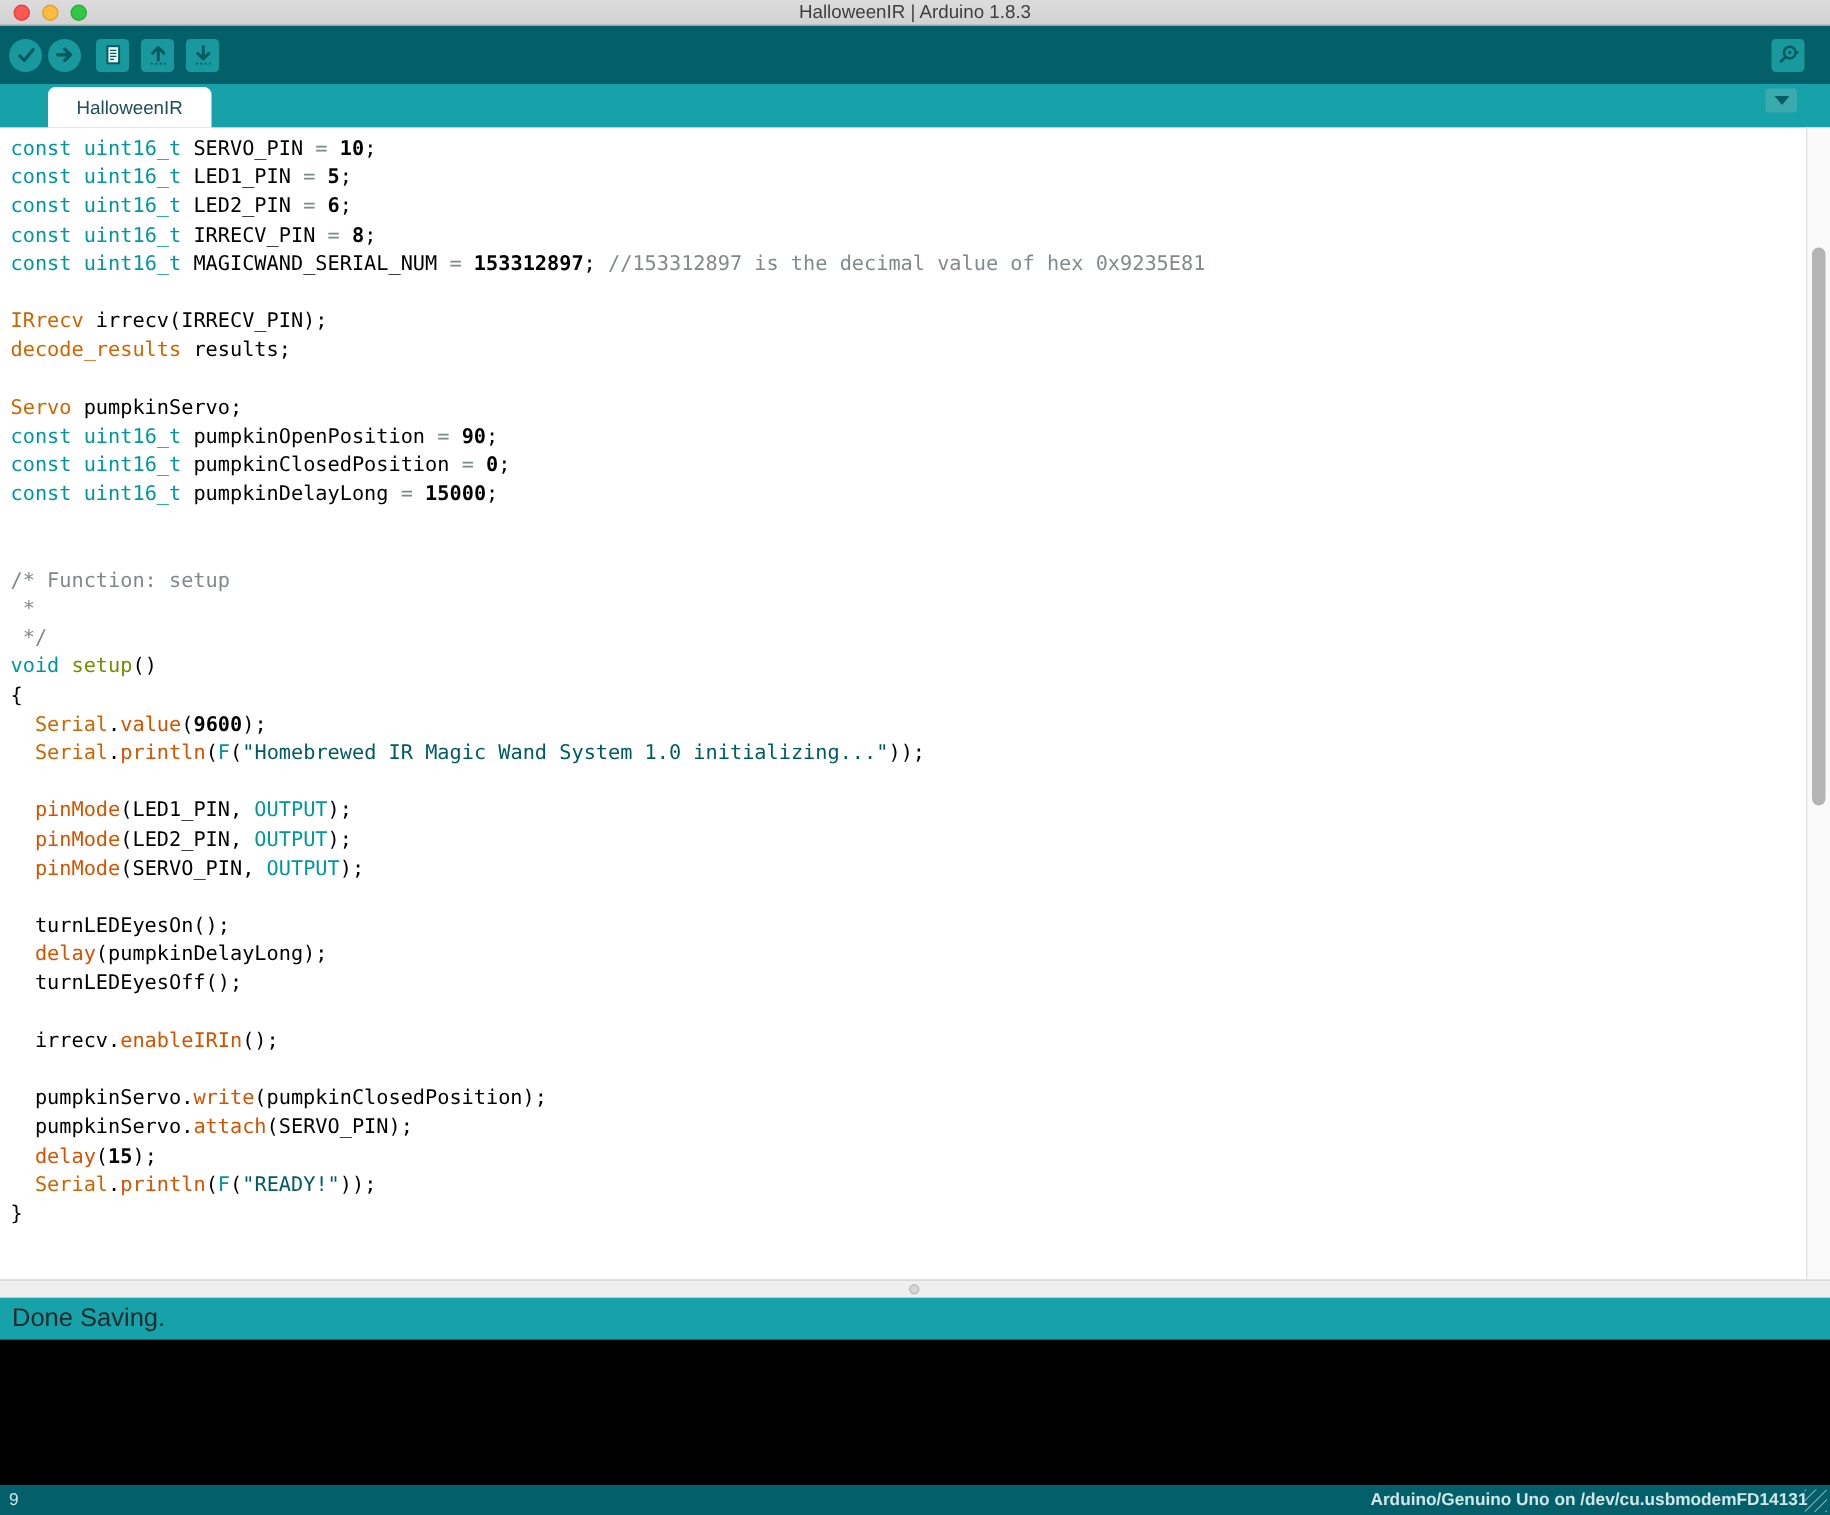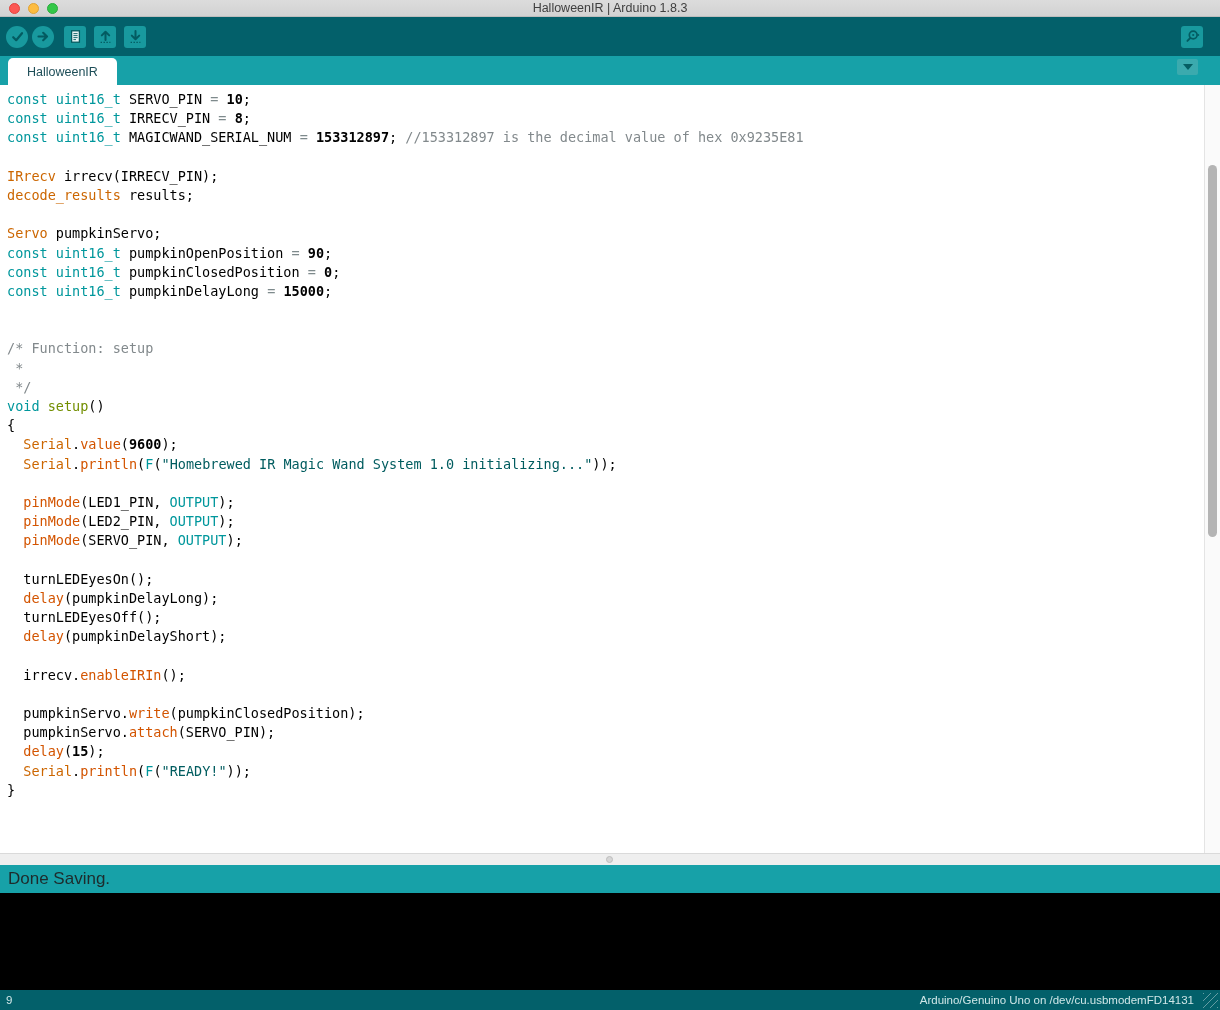--- a/index.html
+++ b/index.html
@@ -34,21 +34,21 @@
   .tb.square{border-radius:3px;}
   .tb + .tb{margin-left:4px;}
   .tb.gapL{margin-left:10px;}
   .tb.gap8{margin-left:8px;}
   .tb svg{display:block;}
   .toolbar .spacer{flex:1;}
   .tb.monitor{margin-right:17px;}
   
   .tabbar{
     height:29px;background:#17a1a8;position:relative;
-    display:flex;align-items:flex-end;
+    display:flex;align-items:flex-end;padding-left:24px;
   }
   .tab{
     margin-left:8px;height:27px;background:#ffffff;
     border-radius:5px 5px 0 0;padding:0 19px;
     font-size:12.5px;color:#1e4e58;line-height:28px;cursor:pointer;
   }
   .tab-dd{
     position:absolute;right:22px;top:3px;width:21px;height:16px;
     background:#3baaae;border:none;border-radius:2px;cursor:pointer;
     display:flex;align-items:center;justify-content:center;padding:0;
@@ -97,21 +97,21 @@
     padding-left:8px;font-size:17px;color:#1e2b2c;
   }
   
   .console{height:97px;background:#000000;}
   
   .footer{
     height:20px;background:#03606a;position:relative;
     display:flex;align-items:center;font-size:11.5px;color:#cfe6e7;
   }
   .footer .lineno{padding-left:6px;}
-  .footer .board{position:absolute;right:26px;}
+  .footer .board{position:absolute;right:15px;font-weight:bold;}
   .grip{
     position:absolute;right:2px;bottom:2px;width:15px;height:15px;cursor:nwse-resize;
     background:repeating-linear-gradient(135deg,rgba(255,255,255,0.38) 0 1px,transparent 1px 5px);
   }
 </style>
 </head>
 <body>
 
 <div class="window">
 
@@ -169,20 +169,22 @@
       <span>HalloweenIR</span>
     </div>
     <button class="tab-dd">
       <span class="tri"></span>
     </button>
   </div>
 
   <div class="editor">
     <div class="code">
         <div class="code-line"><span class="t-kw">const</span><span class="t-plain"> </span><span class="t-kw">uint16_t</span><span class="t-plain"> SERVO_PIN </span><span class="t-op">=</span><span class="t-plain"> </span><span class="t-num">10</span><span class="t-plain">;</span></div>
+        <div class="code-line"><span class="t-kw">const</span><span class="t-plain"> </span><span class="t-kw">uint16_t</span><span class="t-plain"> LED1_PIN </span><span class="t-op">=</span><span class="t-plain"> </span><span class="t-num">5</span><span class="t-plain">;</span></div>
+        <div class="code-line"><span class="t-kw">const</span><span class="t-plain"> </span><span class="t-kw">uint16_t</span><span class="t-plain"> LED2_PIN </span><span class="t-op">=</span><span class="t-plain"> </span><span class="t-num">6</span><span class="t-plain">;</span></div>
         <div class="code-line"><span class="t-kw">const</span><span class="t-plain"> </span><span class="t-kw">uint16_t</span><span class="t-plain"> IRRECV_PIN </span><span class="t-op">=</span><span class="t-plain"> </span><span class="t-num">8</span><span class="t-plain">;</span></div>
         <div class="code-line"><span class="t-kw">const</span><span class="t-plain"> </span><span class="t-kw">uint16_t</span><span class="t-plain"> MAGICWAND_SERIAL_NUM </span><span class="t-op">=</span><span class="t-plain"> </span><span class="t-num">153312897</span><span class="t-plain">; </span><span class="t-com">//153312897 is the decimal value of hex 0x9235E81</span></div>
         <div class="code-line">&nbsp;</div>
         <div class="code-line"><span class="t-cls">IRrecv</span><span class="t-plain"> irrecv(IRRECV_PIN);</span></div>
         <div class="code-line"><span class="t-cls">decode_results</span><span class="t-plain"> results;</span></div>
         <div class="code-line">&nbsp;</div>
         <div class="code-line"><span class="t-cls">Servo</span><span class="t-plain"> pumpkinServo;</span></div>
         <div class="code-line"><span class="t-kw">const</span><span class="t-plain"> </span><span class="t-kw">uint16_t</span><span class="t-plain"> pumpkinOpenPosition </span><span class="t-op">=</span><span class="t-plain"> </span><span class="t-num">90</span><span class="t-plain">;</span></div>
         <div class="code-line"><span class="t-kw">const</span><span class="t-plain"> </span><span class="t-kw">uint16_t</span><span class="t-plain"> pumpkinClosedPosition </span><span class="t-op">=</span><span class="t-plain"> </span><span class="t-num">0</span><span class="t-plain">;</span></div>
         <div class="code-line"><span class="t-kw">const</span><span class="t-plain"> </span><span class="t-kw">uint16_t</span><span class="t-plain"> pumpkinDelayLong </span><span class="t-op">=</span><span class="t-plain"> </span><span class="t-num">15000</span><span class="t-plain">;</span></div>
@@ -196,21 +198,20 @@
         <div class="code-line"><span class="t-plain">  </span><span class="t-cls">Serial</span><span class="t-plain">.</span><span class="t-fn">value</span><span class="t-plain">(</span><span class="t-num">9600</span><span class="t-plain">);</span></div>
         <div class="code-line"><span class="t-plain">  </span><span class="t-cls">Serial</span><span class="t-plain">.</span><span class="t-fn">println</span><span class="t-plain">(</span><span class="t-kw">F</span><span class="t-plain">(</span><span class="t-str">"Homebrewed IR Magic Wand System 1.0 initializing..."</span><span class="t-plain">));</span></div>
         <div class="code-line">&nbsp;</div>
         <div class="code-line"><span class="t-plain">  </span><span class="t-fn">pinMode</span><span class="t-plain">(LED1_PIN, </span><span class="t-kw">OUTPUT</span><span class="t-plain">);</span></div>
         <div class="code-line"><span class="t-plain">  </span><span class="t-fn">pinMode</span><span class="t-plain">(LED2_PIN, </span><span class="t-kw">OUTPUT</span><span class="t-plain">);</span></div>
         <div class="code-line"><span class="t-plain">  </span><span class="t-fn">pinMode</span><span class="t-plain">(SERVO_PIN, </span><span class="t-kw">OUTPUT</span><span class="t-plain">);</span></div>
         <div class="code-line">&nbsp;</div>
         <div class="code-line"><span class="t-plain">  turnLEDEyesOn();</span></div>
         <div class="code-line"><span class="t-plain">  </span><span class="t-fn">delay</span><span class="t-plain">(pumpkinDelayLong);</span></div>
         <div class="code-line"><span class="t-plain">  turnLEDEyesOff();</span></div>
-        <div class="code-line"><span class="t-plain">  </span><span class="t-fn">delay</span><span class="t-plain">(pumpkinDelayShort);</span></div>
         <div class="code-line">&nbsp;</div>
         <div class="code-line"><span class="t-plain">  irrecv.</span><span class="t-fn">enableIRIn</span><span class="t-plain">();</span></div>
         <div class="code-line">&nbsp;</div>
         <div class="code-line"><span class="t-plain">  pumpkinServo.</span><span class="t-fn">write</span><span class="t-plain">(pumpkinClosedPosition);</span></div>
         <div class="code-line"><span class="t-plain">  pumpkinServo.</span><span class="t-fn">attach</span><span class="t-plain">(SERVO_PIN);</span></div>
         <div class="code-line"><span class="t-plain">  </span><span class="t-fn">delay</span><span class="t-plain">(</span><span class="t-num">15</span><span class="t-plain">);</span></div>
         <div class="code-line"><span class="t-plain">  </span><span class="t-cls">Serial</span><span class="t-plain">.</span><span class="t-fn">println</span><span class="t-plain">(</span><span class="t-kw">F</span><span class="t-plain">(</span><span class="t-str">"READY!"</span><span class="t-plain">));</span></div>
         <div class="code-line"><span class="t-plain">}</span></div>
       </div>
     <div class="vscroll">

